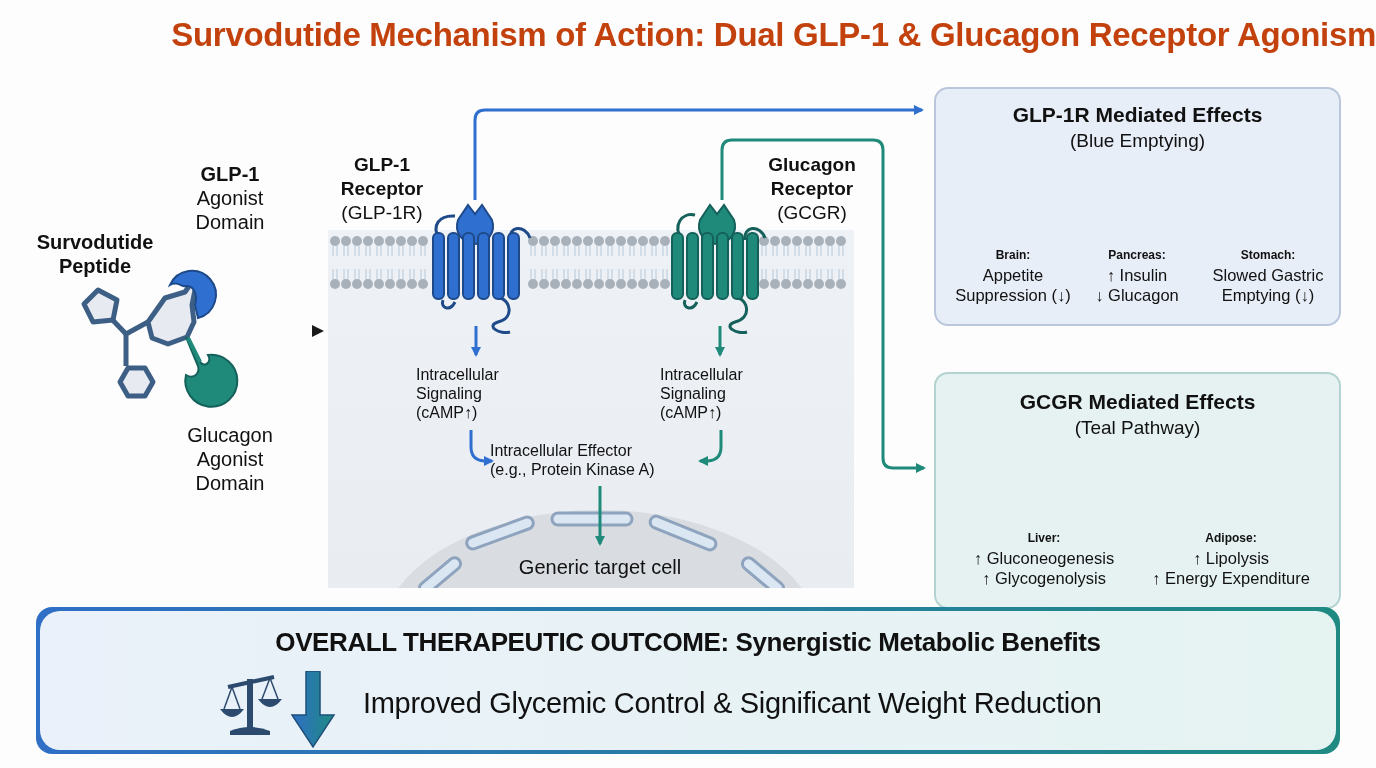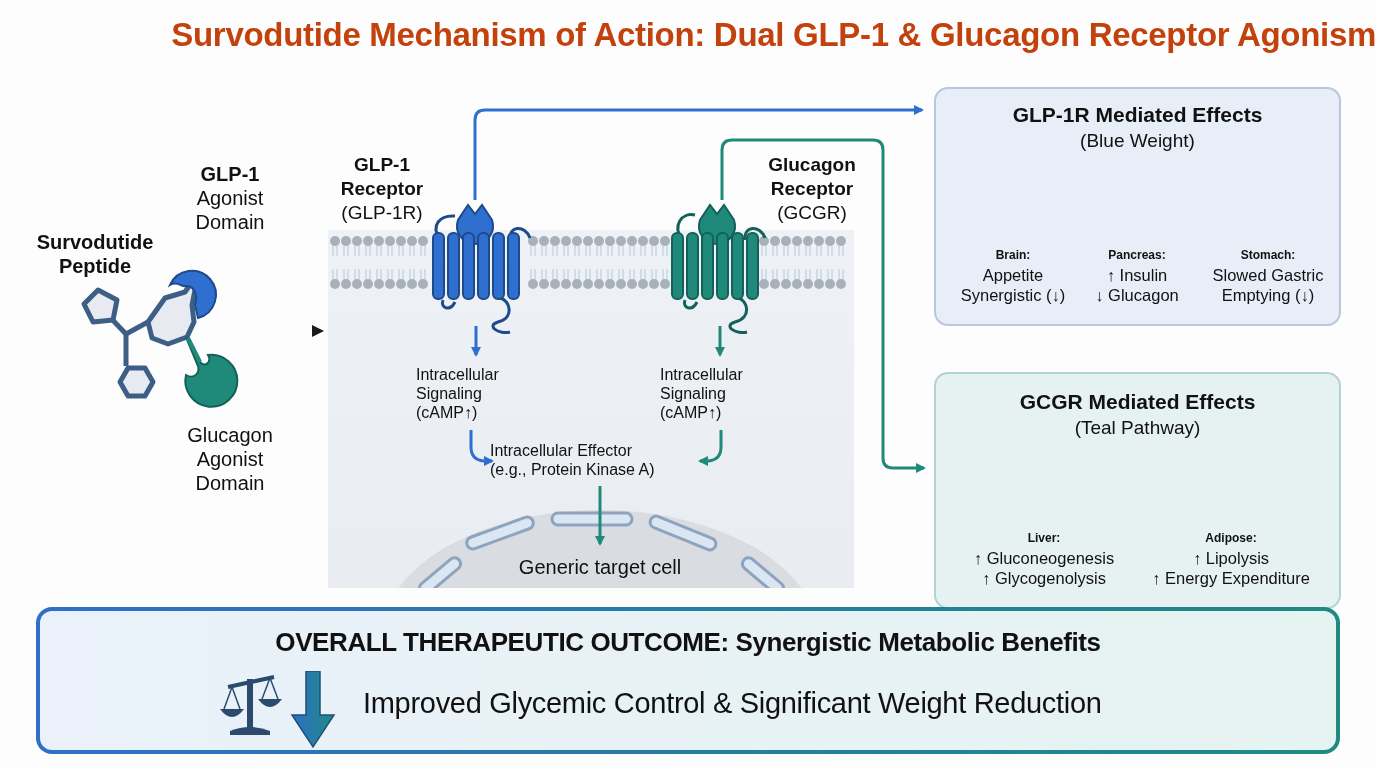--- a/index.html
+++ b/index.html
@@ -36,21 +36,21 @@
   .box-title { position: absolute; left: 0; width: 100%; text-align: center; font-size: 21px; font-weight: bold; }
   .box-sub { position: absolute; left: 0; width: 100%; text-align: center; font-size: 19px; }
   .organ { position: absolute; text-align: center; font-size: 16.5px; line-height: 20px; }
   .organ .name { font-weight: bold; font-size: 12px; }
   .outcome {
     left: 36px; top: 607px; width: 1304px; height: 147px; border-radius: 16px;
     box-sizing: border-box; padding: 4px;
     background: linear-gradient(90deg, #2f6fc6, #1f8a82);
   }
   .outcome-inner {
-    width: 100%; height: 100%; border-radius: 12px;
+    width: 100%; height: 100%; border-radius: 20px;
     background: linear-gradient(90deg, #eaf1fa, #e5f3f1);
     position: relative;
   }
   .outcome-title {
     position: absolute; left: 0; width: 100%; top: 16px; text-align: center;
     font-size: 26px; font-weight: bold; letter-spacing: -0.4px;
   }
   .outcome-text {
     position: absolute; left: 323px; top: 76px; font-size: 29px; letter-spacing: -0.3px; color: #111;
   }
@@ -406,25 +406,25 @@
   <div>(cAMP↑)</div>
 </div>
 <div class="abs sig" style="left:490px; top:441px; width:220px;">
   <div>Intracellular Effector</div>
   <div>(e.g., Protein Kinase A)</div>
 </div>
 <div class="abs" style="left:480px; top:556px; width:240px; text-align:center; font-size:20px;">Generic target cell</div>
 
 <div class="abs box box-glp">
   <div class="box-title" style="top:14px;">GLP-1R Mediated Effects</div>
-  <div class="box-sub" style="top:41px;">(Blue Weight)</div>
+  <div class="box-sub" style="top:41px;">(Blue Emptying)</div>
   <div class="organ" style="left:12px; top:156px; width:130px;">
     <div class="name">Brain:</div>
     <div>Appetite</div>
-    <div>Synergistic (↓)</div>
+    <div>Suppression (↓)</div>
   </div>
   <div class="organ" style="left:146px; top:156px; width:110px;">
     <div class="name">Pancreas:</div>
     <div>↑ Insulin</div>
     <div>↓ Glucagon</div>
   </div>
   <div class="organ" style="left:264px; top:156px; width:136px;">
     <div class="name">Stomach:</div>
     <div>Slowed Gastric</div>
     <div>Emptying (↓)</div>

